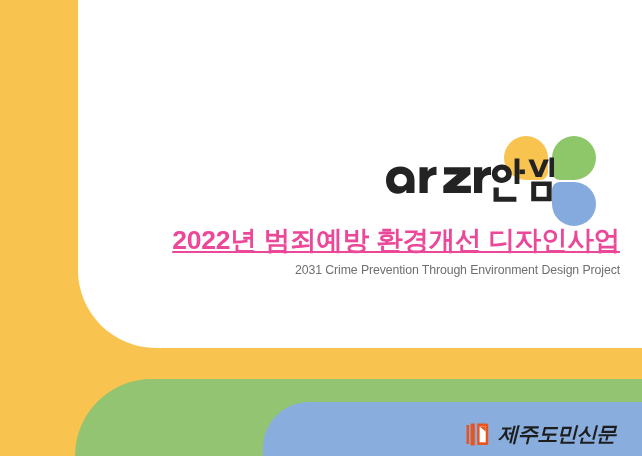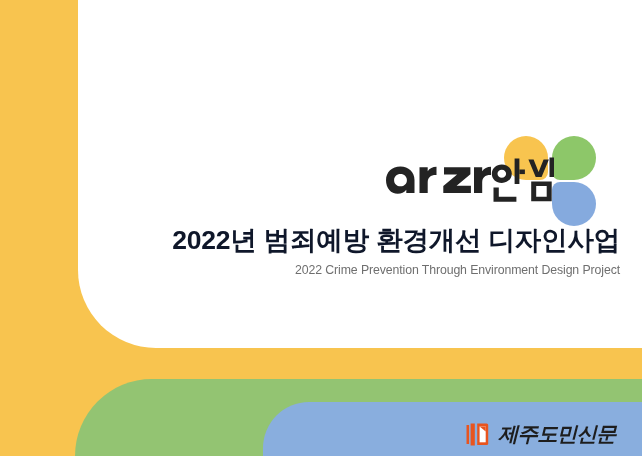--- a/index.html
+++ b/index.html
@@ -111,24 +111,25 @@
   .title-block {
     position: absolute;
     left: 0;
     top: 224px;
     width: 620px;
     text-align: right;
   }
   .title-main {
     font-size: 26.5px;
     font-weight: bold;
-    color: #0f172a;
+    color: #ec4899;
     letter-spacing: -0.2px;
     line-height: 1.22;
     white-space: nowrap;
+    text-decoration: underline;
   }
   .title-sub {
     margin-top: 7px;
     font-size: 12.3px;
     font-weight: normal;
     color: #6f6f6f;
     letter-spacing: -0.1px;
     line-height: 1.2;
     white-space: nowrap;
   }
@@ -192,21 +193,21 @@
 
         <path d="M142.4 7.5h5.2l5 12.5 5-12.5h5.3l-7.3 17.4h-5.9L142.4 7.5z"></path>
         <rect x="163.5" y="5.5" width="4.5" height="19.5"></rect>
         <path d="M145.2 29.5h20.5v19.8h-20.5V29.5zm5 4.6v10.6h10.5V34.1h-10.5z"></path>
       </g>
     </svg>
   </div>
 
   <div class="title-block">
     <div class="title-main">2022년 범죄예방 환경개선 디자인사업</div>
-    <div class="title-sub">2022 Crime Prevention Through Environment Design Project</div>
+    <div class="title-sub">2031 Crime Prevention Through Environment Design Project</div>
   </div>
 
   <div class="press-badge">
     <svg class="press-icon" viewBox="0 0 26 25" aria-hidden="true">
       <rect x="0.5" y="3" width="2.6" height="19" fill="#E8541E"></rect>
       <rect x="4.6" y="1.5" width="4.2" height="22" fill="#E8541E"></rect>
       <path d="M11.2 1.5h9.4a1.6 1.6 0 0 1 1.6 1.6v18.3a1.6 1.6 0 0 1-1.6 1.6h-9.4V1.5z" fill="#E8541E"></path>
       <path d="M13.6 4.4h6.1v15.9h-6.1z" fill="#FFFFFF"></path>
       <path d="M13.6 4.4l6.1 5.1v-5.1z" fill="#E8541E"></path>
     </svg>

